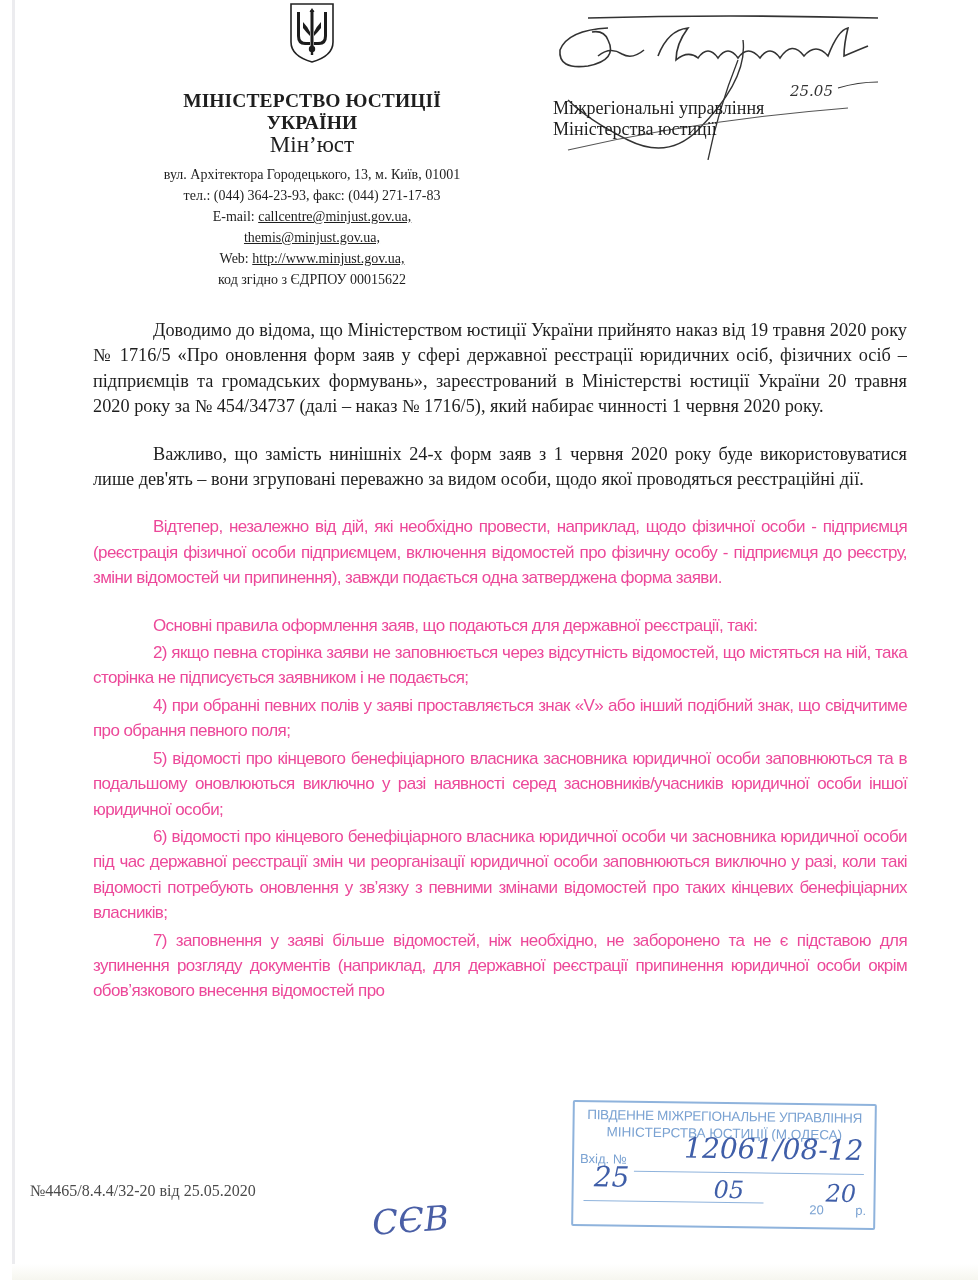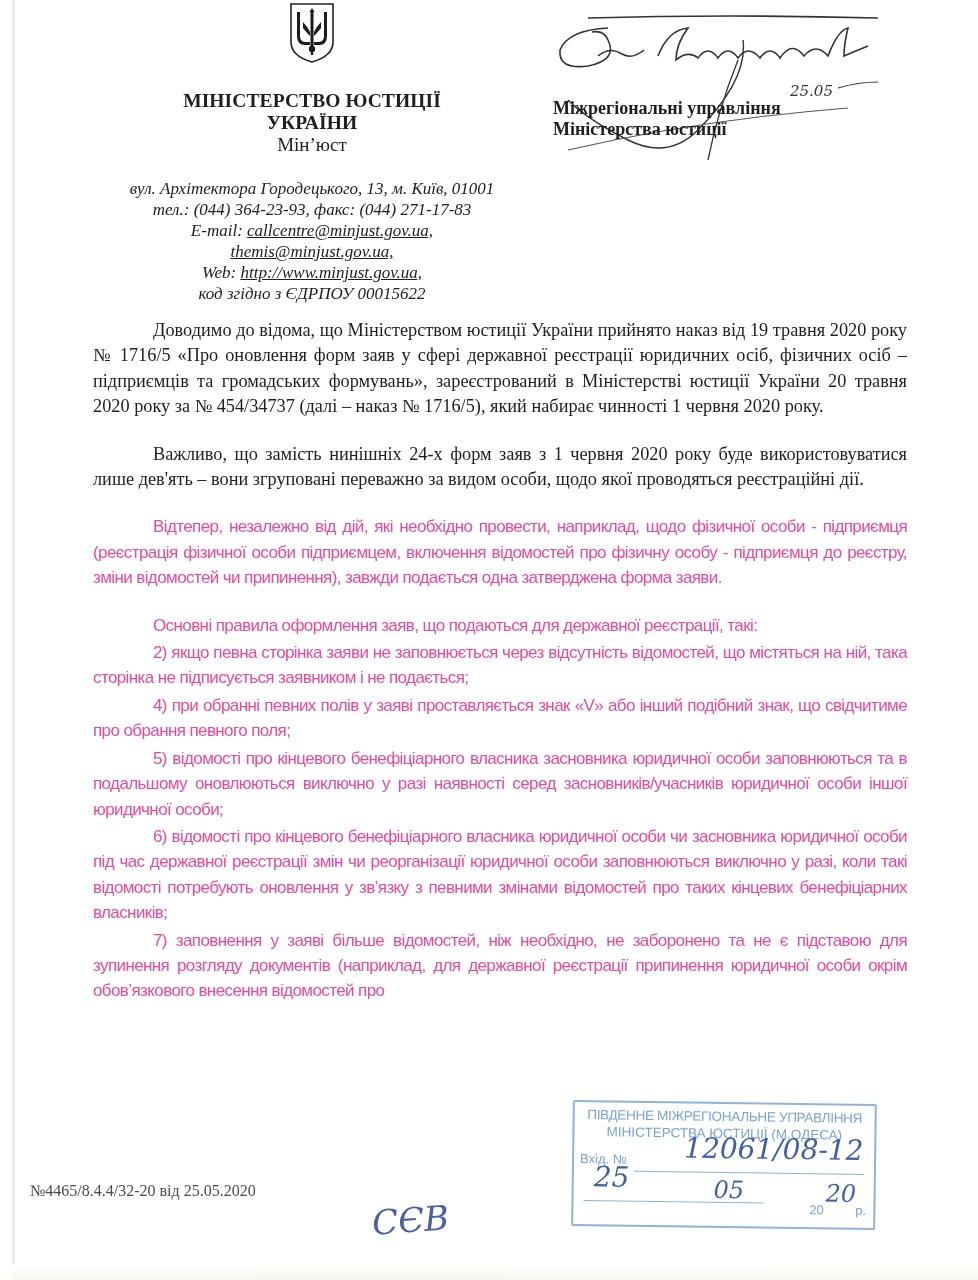--- a/index.html
+++ b/index.html
@@ -55,39 +55,38 @@
       display: block;
     }
     .m-title {
       font-weight: bold;
       font-size: 19.5px;
       line-height: 22px;
       margin-top: 26px;
       letter-spacing: 0.1px;
     }
     .m-sub {
-      font-size: 19px;
+      font-size: 23px;
       line-height: 22px;
       margin-top: 0px;
     }
     .m-info {
-      font-size: 17px;
+      font-size: 14px;
       line-height: 21px;
-      margin-top: 22px;
-      font-style: italic;
+      margin-top: 8px;
     }
     .m-info div { white-space: nowrap; }
     .u { text-decoration: underline; }
 
     
     .recipient {
       position: absolute;
       left: 541px;
       top: 98px;
-      font-weight: bold;
+      font-weight: normal;
       font-size: 18px;
       line-height: 21px;
     }
     .resolution {
       position: absolute;
       left: 536px;
       top: 0;
       width: 340px;
       height: 160px;
       pointer-events: none;

